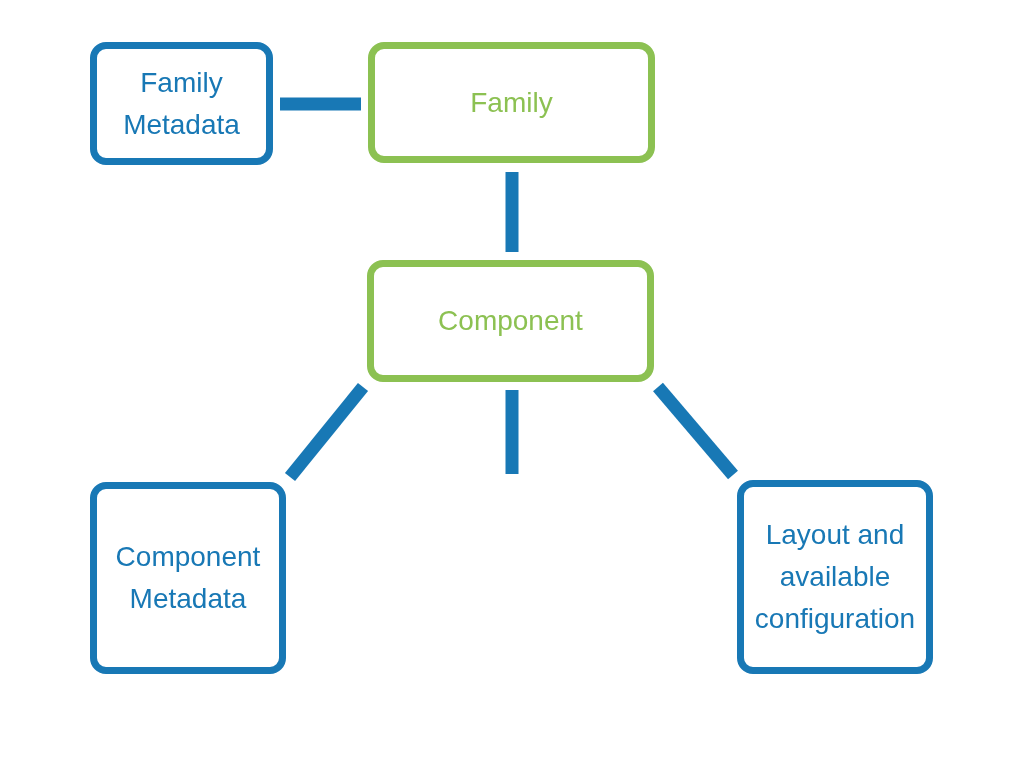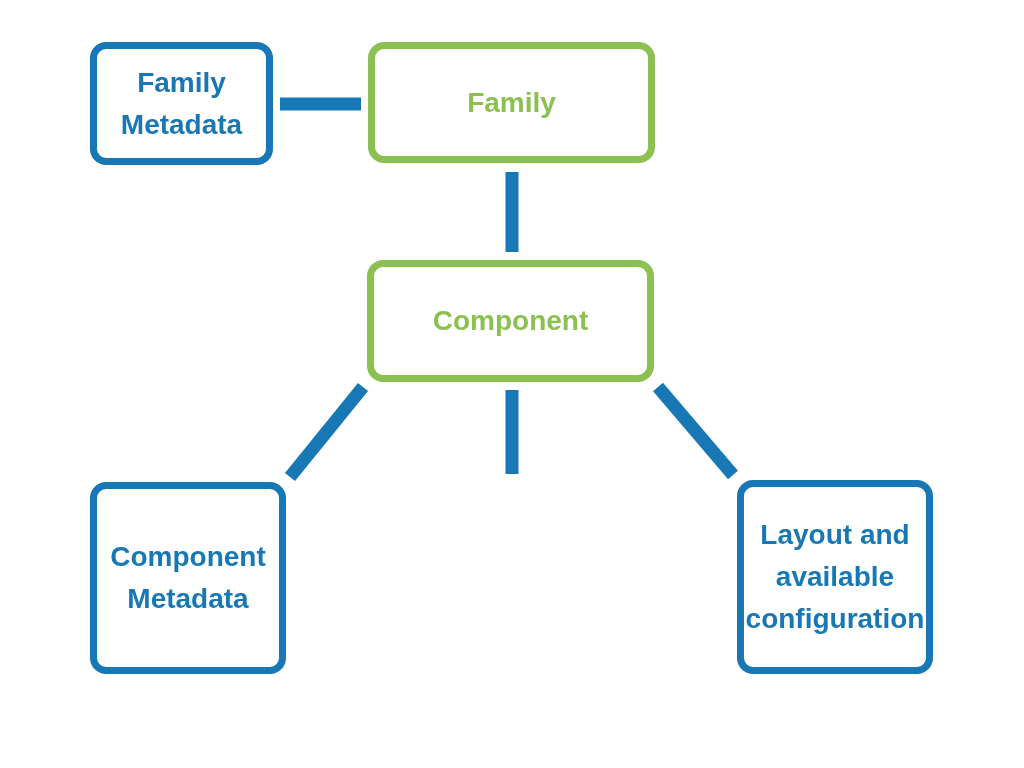--- a/index.html
+++ b/index.html
@@ -7,21 +7,20 @@
     padding: 0;
     background: #ffffff;
     font-family: "Liberation Sans", sans-serif;
   }
   .canvas {
     position: relative;
     width: 1024px;
     height: 768px;
     background: var(--background, #ffffff);
     overflow: hidden;
-    font-weight: bold;
   }
   .edge-layer {
     position: absolute;
     left: 0;
     top: 0;
     width: 1024px;
     height: 768px;
     pointer-events: none;
   }
   .edge-layer line {

